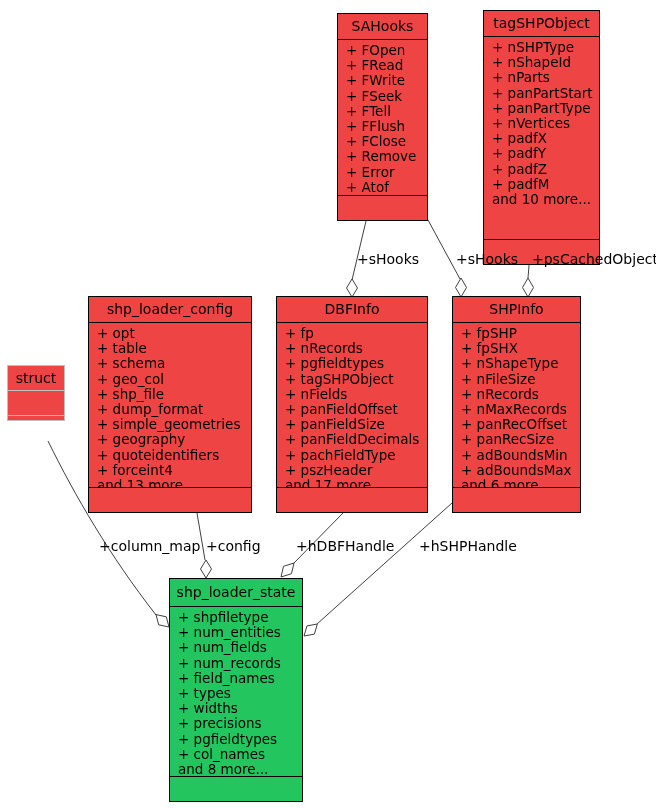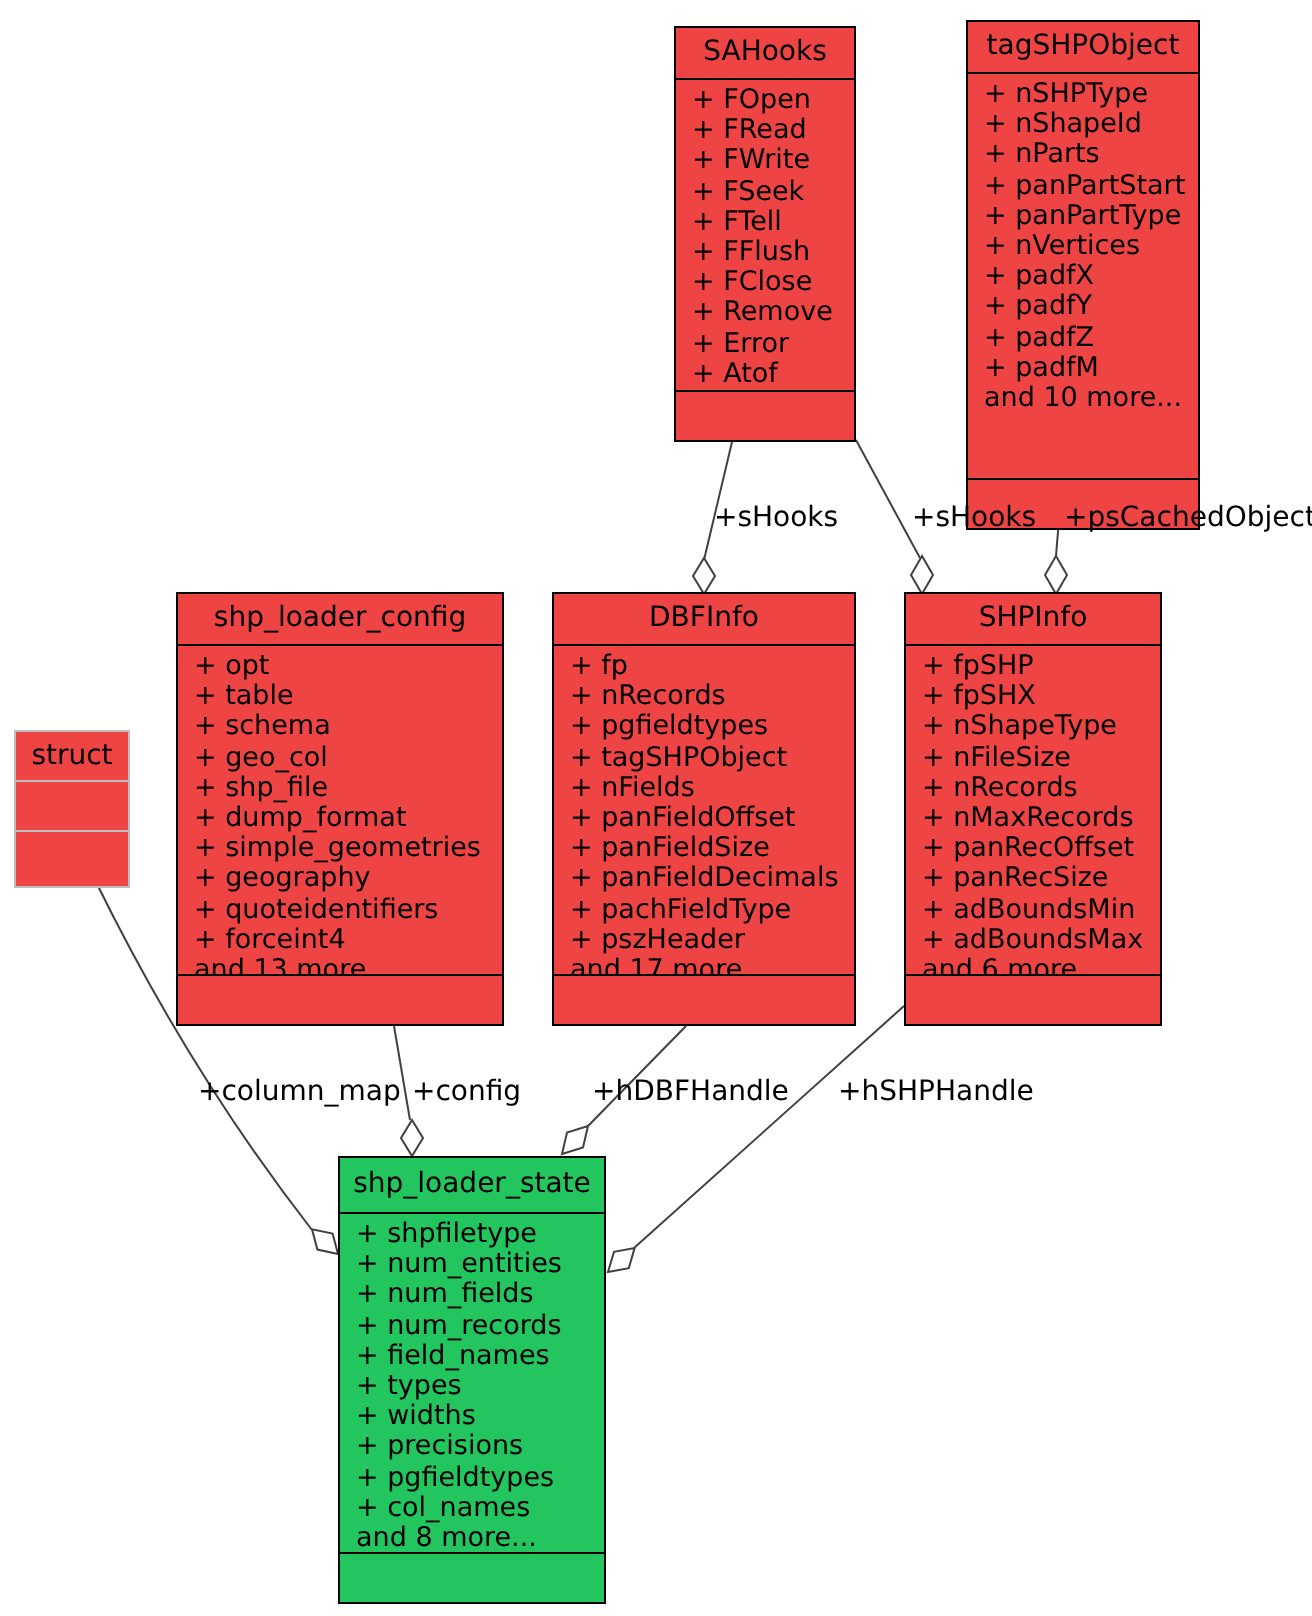--- a/index.html
+++ b/index.html
@@ -24,21 +24,21 @@
   .member-row { line-height:15.2px; white-space:nowrap; }
   .node .footer { flex:none; height:24px; border-top:1px solid #000000; }
 
   
   #n-sahooks { left:337px; top:13px;  width:91px;  height:208px; }
   #n-tagshp  { left:483px; top:10px;  width:117px; height:255px; }
   #n-config  { left:88px;  top:296px; width:164px; height:217px; }
   #n-dbf     { left:276px; top:296px; width:152px; height:217px; }
   #n-shp     { left:452px; top:296px; width:129px; height:217px;justify-content:space-between; }
   #n-state   { left:169px; top:578px; width:134px; height:224px; }
-  #n-struct  { left:7px;   top:365px; width:58px;  height:79px; }
+  #n-struct  { left:7px;   top:365px; width:58px;  height:56px; }
 
   
   #n-state { background:#22c55e; }
   #n-state .title { height:27px; line-height:27px; }
 
   
   #n-struct { border-color:#bebebe; }
   #n-struct .title { height:24px; line-height:24px; border-bottom-color:#bebebe; }
   #n-struct .mid { flex:none; height:24px; border-bottom:1px solid #bebebe; }
   #n-struct .footer { border-top:none; height:auto; flex:1 1 auto; }

